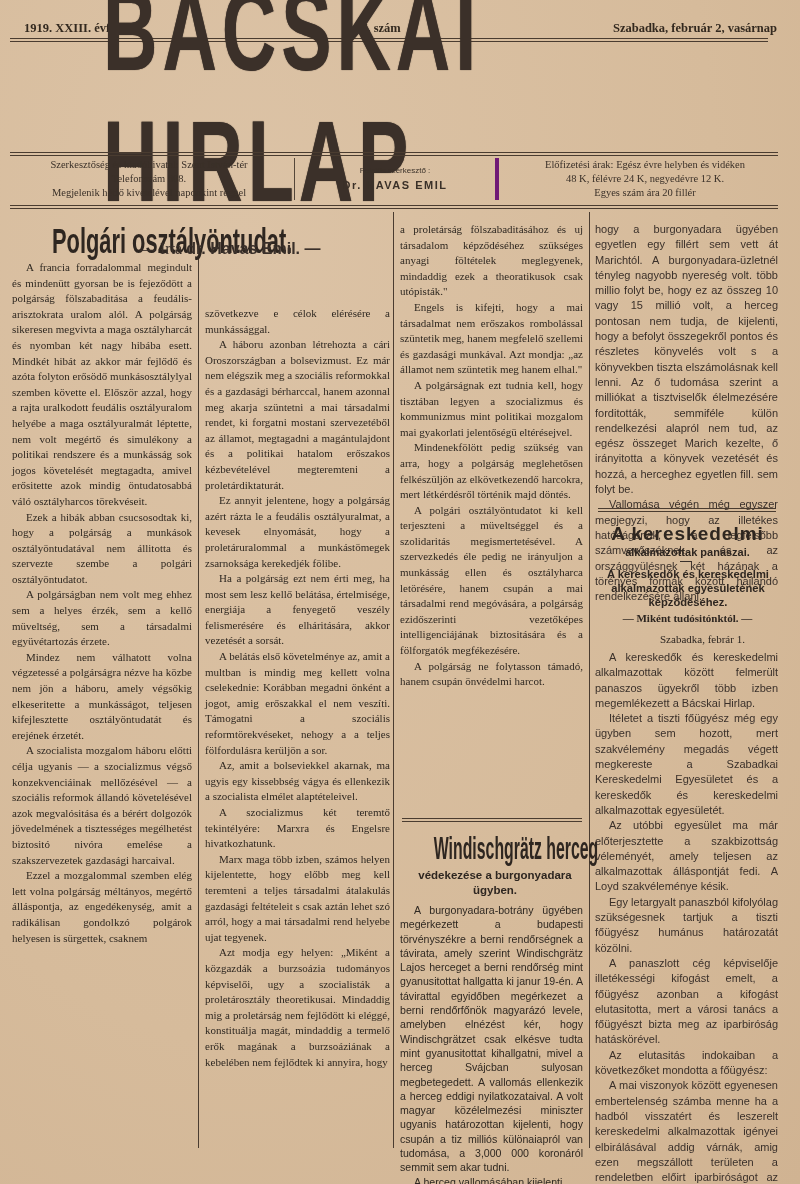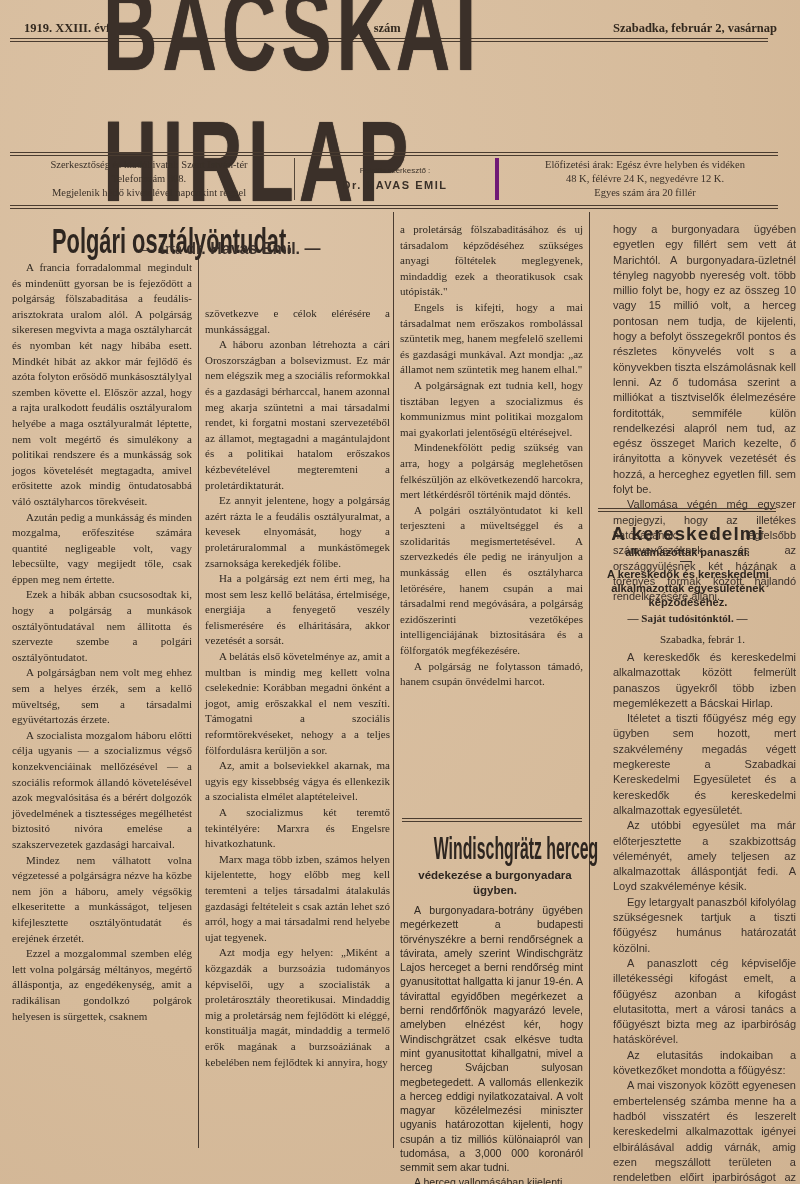--- a/index.html
+++ b/index.html
@@ -42,21 +42,21 @@
     .editor-name { font-family:"Liberation Sans", sans-serif; font-weight:bold; font-size:11px; letter-spacing:1.5px; }
     .col {
       position:absolute; top:210px; font-size:11px; line-height:15.6px;
       text-align:justify; color:#2f2821;
     }
     .col p { margin:0; text-indent:14px; }
     .col p.noind { text-indent:0; }
     .c1 { left:12px; width:180px; top:260px; }
     .c2 { left:205px; width:185px; top:258px;margin-top:48px; }
     .c3 { left:400px; width:183px; top:222px; }
-    .c4 { left:613px; width:183px; top:222px; font-family:"Liberation Sans", sans-serif; font-size:11px; line-height:15.3px; color:#3a302a; }
+    .c4 { left:595px; width:183px; top:222px; font-family:"Liberation Sans", sans-serif; font-size:11px; line-height:15.3px; color:#3a302a; }
     .vline { position:absolute; border-left:1px solid #4a3c30; }
     .title1 {
       position:absolute; left:52px; top:222px; width:320px;
       font-family:"Liberation Sans", sans-serif; font-weight:bold; font-size:28px;
       transform:scaleY(1.25) scaleX(0.78); transform-origin:left top; color:#2e2620; white-space:nowrap;
     }
     .byline {
       position:absolute; left:140px; top:240px; font-size:16px; color:#3a302a;
     }
     .byline b { font-family:"Liberation Sans", sans-serif; }
@@ -120,25 +120,24 @@
 <div class="vline" style="left:589px; top:212px; height:936px;"></div>
 
 <div class="title1">Polgári osztályöntudat.</div>
 <div class="byline">
   <span>— Irta</span>
   <b>dr. Havas Emil. —</b>
 </div>
 
 <div class="col c1">
   <p>A francia forradalommal megindult és mindenütt gyorsan be is fejeződött a polgárság fölszabaditása a feudális-arisztokrata uralom alól. A polgárság sikeresen megvivta a maga osztályharcát és nyomban két nagy hibába esett. Mindkét hibát az akkor már fejlődő és azóta folyton erősödő munkásosztálylyal szemben követte el. Először azzal, hogy a rajta uralkodott feudális osztályuralom helyébe a maga osztályuralmát léptette, nem volt megértő és simulékony a politikai rendszere és a munkásság sok jogos követelését megtagadta, amivel erősitette azok mindig öntudatosabbá váló osztályharcos törekvéseit.</p>
-  <p>Azután pedig a munkásság és minden mozgalma, erőfeszitése számára quantité negligeable volt, vagy lebecsülte, vagy megijedt tőle, csak éppen meg nem értette.</p>
   <p>Ezek a hibák abban csucsosodtak ki, hogy a polgárság a munkások osztályöntudatával nem állitotta és szervezte szembe a polgári osztályöntudatot.</p>
   <p>A polgárságban nem volt meg ehhez sem a helyes érzék, sem a kellő müveltség, sem a társadalmi együvétartozás érzete.</p>
+  <p>Mindez nem válhatott volna végzetessé a polgárságra nézve ha közbe nem jön a háboru, amely végsőkig elkeseritette a munkásságot, teljesen kifejlesztette osztályöntudatát és erejének érzetét.</p>
   <p>A szocialista mozgalom háboru előtti célja ugyanis — a szocializmus végső konzekvenciáinak mellőzésével — a szociális reformok állandó követelésével azok megvalósitása és a bérért dolgozók jövedelmének a tisztességes megélhetést biztositó nivóra emelése a szakszervezetek gazdasági harcaival.</p>
-  <p>Mindez nem válhatott volna végzetessé a polgárságra nézve ha közbe nem jön a háboru, amely végsőkig elkeseritette a munkásságot, teljesen kifejlesztette osztályöntudatát és erejének érzetét.</p>
   <p>Ezzel a mozgalommal szemben elég lett volna polgárság méltányos, megértő álláspontja, az engedékenység, amit a radikálisan gondolkzó polgárok helyesen is sürgettek, csaknem</p>
 </div>
 
 <div class="col c2">
   <p class="noind">szövetkezve e célok elérésére a munkássággal.</p>
   <p>A háboru azonban létrehozta a cári Oroszországban a bolsevizmust. Ez már nem elégszik meg a szociális reformokkal és a gazdasági bérharccal, hanem azonnal meg akarja szüntetni a mai társadalmi rendet, ki forgatni mostani szervezetéből az államot, megtagadni a magántulajdont és a politikai hatalom erőszakos kézbevételével megteremteni a proletárdiktaturát.</p>
   <p>Ez annyit jelentene, hogy a polgárság azért rázta le a feudális osztályuralmat, a kevesek elnyomását, hogy a proletáruralommal a munkástömegek zsarnoksága kerekedjék fölibe.</p>
   <p>Ha a polgárság ezt nem érti meg, ha most sem lesz kellő belátása, értelmisége, energiája a fenyegető veszély felismerésére és elháritására, akkor vezetését a sorsát.</p>
   <p>A belátás első követelménye az, amit a multban is mindig meg kellett volna cselekednie: Korábban megadni önként a jogot, amig erőszakkal el nem veszíti. Támogatni a szociális reformtörekvéseket, nehogy a a teljes fölfordulásra kerüljön a sor.</p>
   <p>Az, amit a bolseviekkel akarnak, ma ugyis egy kissebbség vágya és ellenkezik a szocialista elmélet alaptételeivel.</p>
@@ -167,21 +166,21 @@
 <div class="col c4">
   <p class="noind">hogy a burgonyadara ügyében egyetlen egy fillért sem vett át Marichtól. A burgonyadara-üzletnél tényleg nagyobb nyereség volt. több millio folyt be, hogy ez az összeg 10 vagy 15 millió volt, a herceg pontosan nem tudja, de kijelenti, hogy a befolyt összegekről pontos és részletes könyvelés volt s a könyvekben tiszta elszámolásnak kell lenni. Az ő tudomása szerint a milliókat a tisztviselők élelmezésére forditották, semmiféle külön rendelkezési alapról nem tud, az egész összeget Marich kezelte, ő irányitotta a könyvek vezetését és hozzá, a herceghez egyetlen fill. sem folyt be.</p>
   <p>Vallomása végén még egyszer megjegyzi, hogy az illetékes hatóságának, a legfelsőbb számvevőszéknek és az országgyülésnek két házának a törényes formák között hajlandó rendelkezésére állani.</p>
 </div>
 
 <div class="sep" style="left:598px; top:508px; width:178px;"></div>
 <div class="art3-title">A kereskedelmi</div>
 <div class="art3-sub1">alkalmazottak panaszai.</div>
 <div class="art3-dash"></div>
 <div class="art3-sub2">A kereskedők és kereskedelmi alkalmazottak egyesületének képződéséhez.</div>
-<div class="art3-cred">— Saját tudósitónktól. —</div>
+<div class="art3-cred">— Miként tudósitónktól. —</div>
 <div class="art3-date">Szabadka, febrár 1.</div>
 <div class="col c4 art3-body">
   <p>A kereskedők és kereskedelmi alkalmazottak között felmerült panaszos ügyekről több izben megemlékezett a Bácskai Hirlap.</p>
   <p>Itéletet a tiszti főügyész még egy ügyben sem hozott, mert szakvélemény megadás végett megkereste a Szabadkai Kereskedelmi Egyesületet és a kereskedők és kereskedelmi alkalmazottak egyesületét.</p>
   <p>Az utóbbi egyesület ma már előterjesztette a szakbizottság véleményét, amely teljesen az alkalmazottak álláspontját fedi. A Loyd szakvéleménye késik.</p>
   <p>Egy letargyalt panaszból kifolyólag szükségesnek tartjuk a tiszti főügyész humánus határozatát közölni.</p>
   <p>A panaszlott cég képviselője illetékességi kifogást emelt, a főügyész azonban a kifogást elutasitotta, mert a városi tanács a főügyészt bizta meg az iparbiróság hatáskörével.</p>
   <p>Az elutasitás indokaiban a következőket mondotta a főügyész:</p>
   <p>A mai viszonyok között egyenesen embertelenség számba menne ha a hadból visszatért és leszerelt kereskedelmi alkalmazottak igényei elbirálásával addig várnák, amig ezen megszállott területen a rendeletben előirt iparbiróságot az illetékes forumok felállitanák.</p>
 </div>

